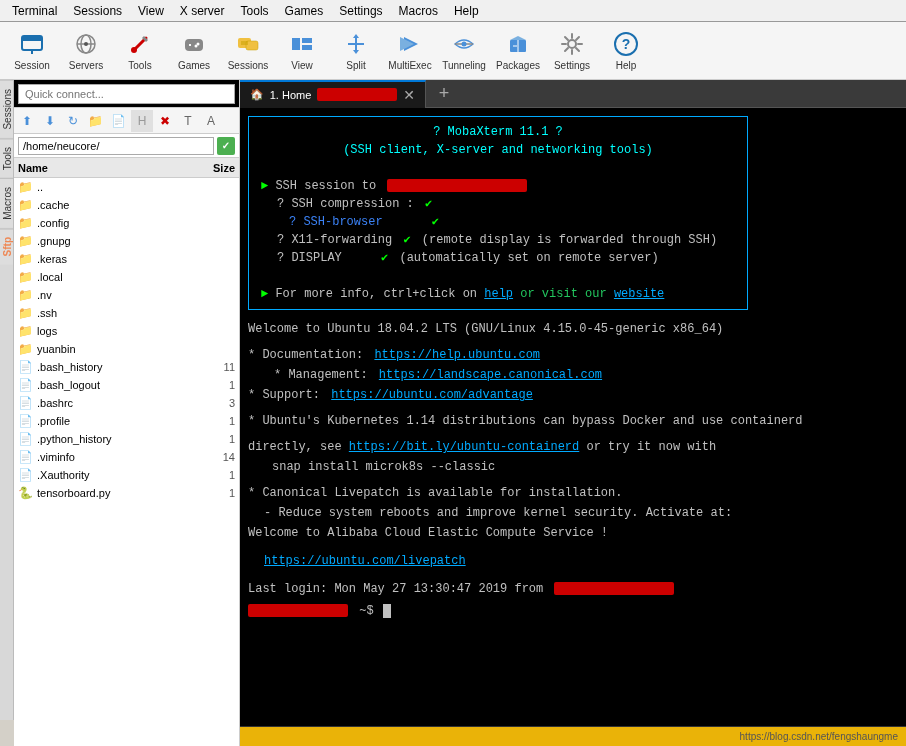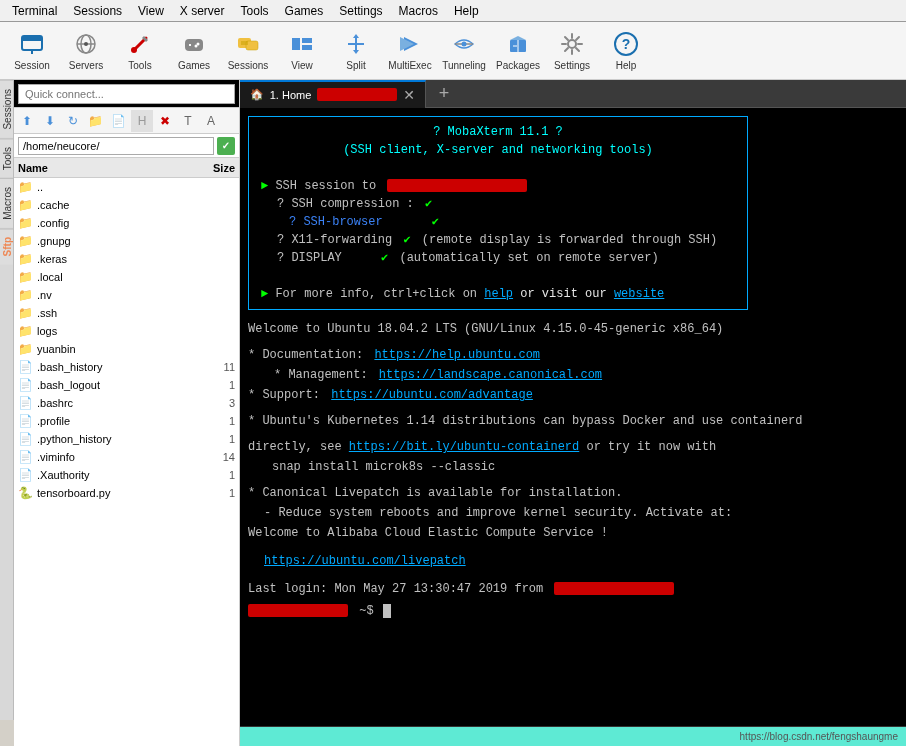--- a/index.html
+++ b/index.html
@@ -339,21 +339,21 @@
       <div>
         <span style="color:#c0c0c0; margin-left:16px;">? DISPLAY</span>
         <span style="color:#00ff00; margin-left:32px;">✔</span>
         <span style="color:#c0c0c0; margin-left:4px;">(automatically set on remote server)</span>
       </div>
       <br>
       <div>
         <span style="color:#00ff00;">► </span>
         <span style="color:#c0c0c0;">For more info, ctrl+click on </span>
         <span style="color:#00aaff; text-decoration:underline; cursor:pointer;">help</span>
-        <span style="color:#e5e5e5;"> or visit our </span>
+        <span style="color:#22c55e;"> or visit our </span>
         <span style="color:#00aaff; text-decoration:underline; cursor:pointer;">website</span>
       </div>
     </div>
 
     <br>
     
     <div style="color:#c0c0c0; margin-bottom:8px;">Welcome to Ubuntu 18.04.2 LTS (GNU/Linux 4.15.0-45-generic x86_64)</div>
 
     
     <div style="margin-bottom:2px;">
@@ -405,16 +405,16 @@
     </div>
 
     
     <div>
       <span style="display:inline-block; background:#cc0000; color:#cc0000; width:100px; height:13px; vertical-align:middle; border-radius:2px;"></span>
       <span style="color:#c0c0c0; margin-left:4px;">~$</span>
       <span style="display:inline-block; width:8px; height:14px; background:#c0c0c0; vertical-align:middle; margin-left:2px;"></span>
     </div>
   </div>
 
-  <div style="height:20px; background:#5eead4; display:flex; align-items:center; padding:0 8px; font-size:10px; color:#555; border-top:1px solid #333; justify-content:flex-end;">
+  <div style="height:20px; background:#eab308; display:flex; align-items:center; padding:0 8px; font-size:10px; color:#555; border-top:1px solid #333; justify-content:flex-end;">
     <span>https://blog.csdn.net/fengshaungme</span>
   </div>
 </div>
 
 </body></html>

